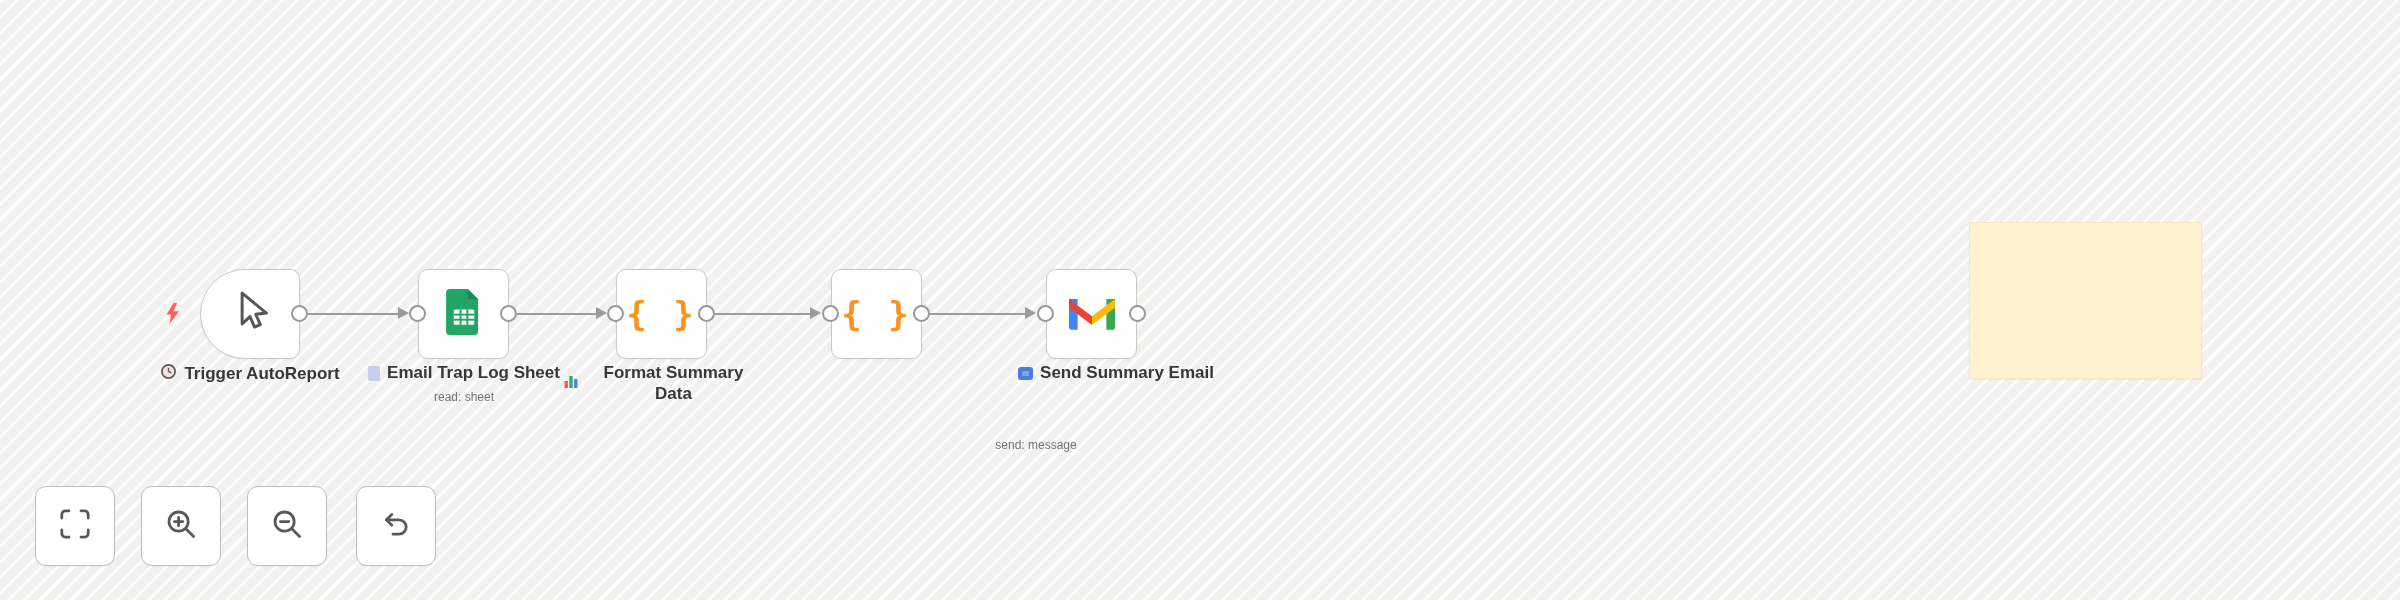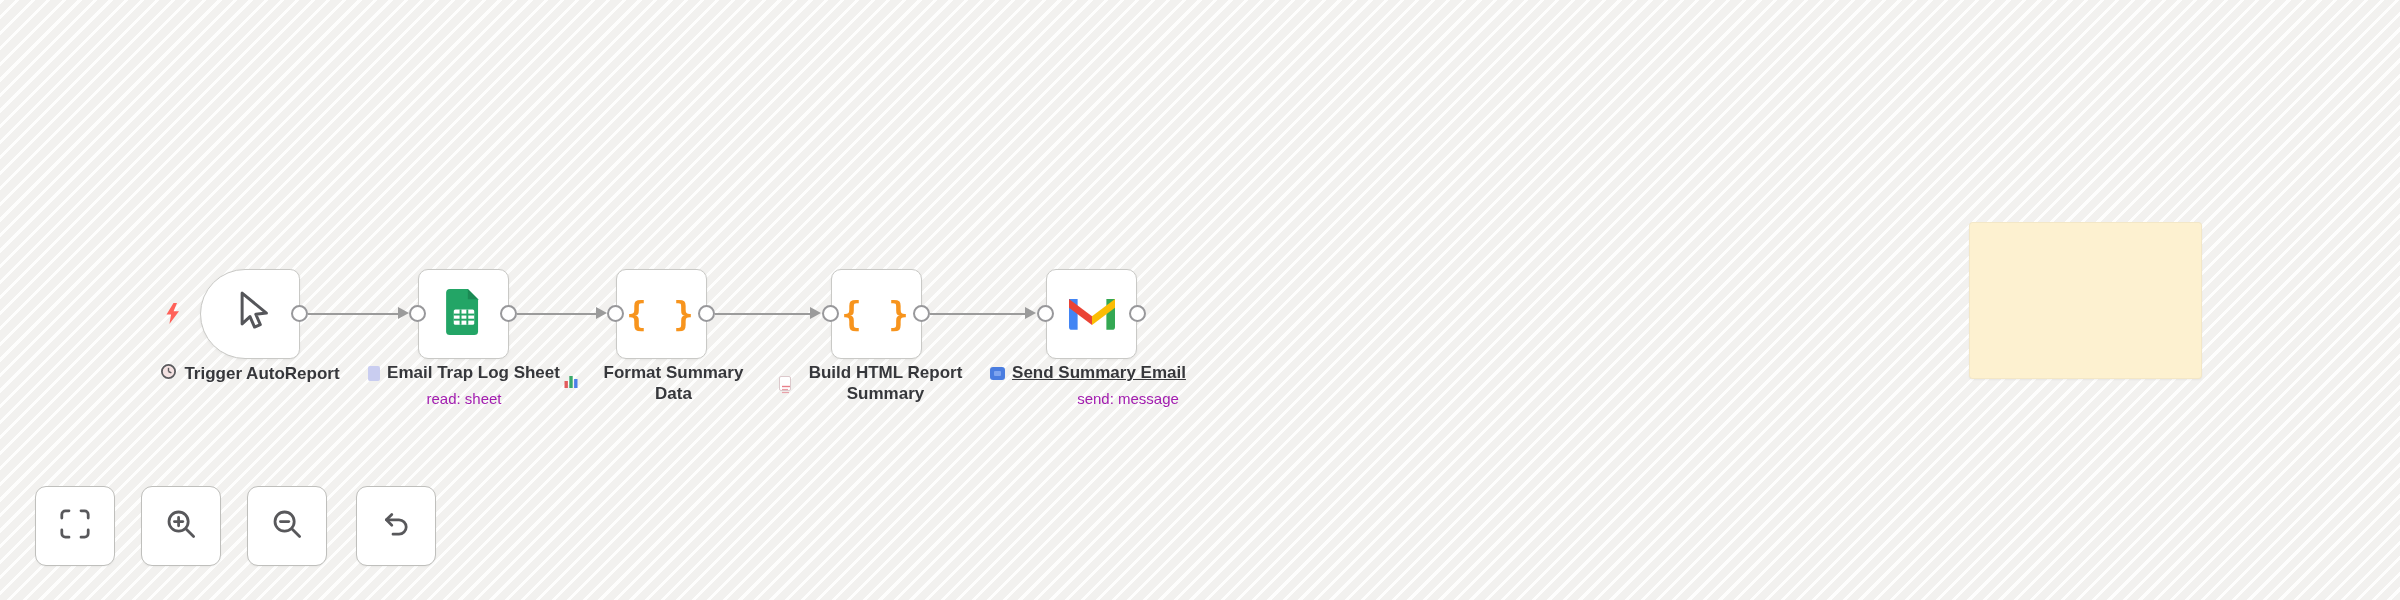--- a/index.html
+++ b/index.html
@@ -23,21 +23,21 @@
   .arrow{position:absolute;top:307px;width:0;height:0;
     border-top:6px solid transparent;border-bottom:6px solid transparent;
     border-left:11px solid #9b9b9b;}
   .port{position:absolute;top:305px;width:13px;height:13px;background:#fff;
     border:2px solid #98989b;border-radius:50%;box-sizing:content-box;}
   .nlabel{position:absolute;top:362px;width:240px;display:flex;
     justify-content:center;align-items:center;gap:7px;
     font-size:17px;font-weight:600;color:#36373b;line-height:1.25;}
   .nlabel .txt{max-width:175px;text-align:center;}
   .nsub{position:absolute;top:390px;width:240px;text-align:center;
-    font-size:15px;color:#a21caf;font-weight:400;}
+    font-size:12px;color:#737373;font-weight:400;}
   .licon{flex:0 0 auto;margin-top:1px;}
   .braces{font-family:"DejaVu Sans Mono","Liberation Mono",monospace;
     font-size:34px;font-weight:bold;color:#f7941d;letter-spacing:3px;
     user-select:none;}
   .bolt{position:absolute;left:164px;top:303px;}
   .sticky{position:absolute;left:1969px;top:222px;width:231px;height:155px;
     background:#fdf1d0;border:1px solid rgba(0,0,0,.04);border-radius:4px;
     box-shadow:0 1px 2px rgba(0,0,0,.05);}
   .ctrlbar{position:absolute;left:0;top:0;}
   .ctrl{position:absolute;top:486px;width:80px;height:80px;background:#fff;
@@ -143,38 +143,28 @@
     <span class="licon">
       <svg width="16" height="16" viewBox="0 0 16 16">
         <rect x="1.5" y="8" width="3.4" height="7" fill="#e25c5c"></rect>
         <rect x="6.3" y="3" width="3.4" height="12" fill="#39a96b"></rect>
         <rect x="11.1" y="6" width="3.4" height="9" fill="#4c7fe8"></rect>
       </svg>
     </span>
     <span class="txt">Format Summary Data</span>
   </div>
 
-  <div class="nlabel" style="left:756px;">
-    <span class="licon mini-page" style="background:#fff;border:1px solid #dcc9cc;box-sizing:border-box;padding:2px 1.5px;">
-      <svg width="8" height="10" viewBox="0 0 8 10">
-        <line x1="0" y1="1.5" x2="8" y2="1.5" stroke="#e87f8a" stroke-width="1.4"></line>
-        <line x1="0" y1="4.5" x2="6" y2="4.5" stroke="#e8a0a8" stroke-width="1.2"></line>
-        <line x1="0" y1="7.5" x2="7" y2="7.5" stroke="#e8a0a8" stroke-width="1.2"></line>
-      </svg>
-    </span>
-    <span class="txt">Build HTML Report Summary</span>
-  </div>
-
-  <div class="nlabel" style="left:968px;text-decoration:underline;">
+
+  <div class="nlabel" style="left:996px;">
     <span class="licon mini-email">
         <i></i>
       </span>
     <span class="txt">Send Summary Email</span>
   </div>
-  <div class="nsub" style="left:1008px;">send: message</div>
+  <div class="nsub" style="left:916px;margin-top:48px;">send: message</div>
 
   <div class="sticky">
     <span></span>
   </div>
 
   <div class="ctrlbar">
     <div class="ctrl ctrl-1">
       <span>
         <svg width="36" height="36" viewBox="0 0 30 30" fill="none" stroke="#58585b" stroke-width="2.3" stroke-linecap="round">
           <path d="M10 4 H7 a3 3 0 0 0 -3 3 v3"></path>

